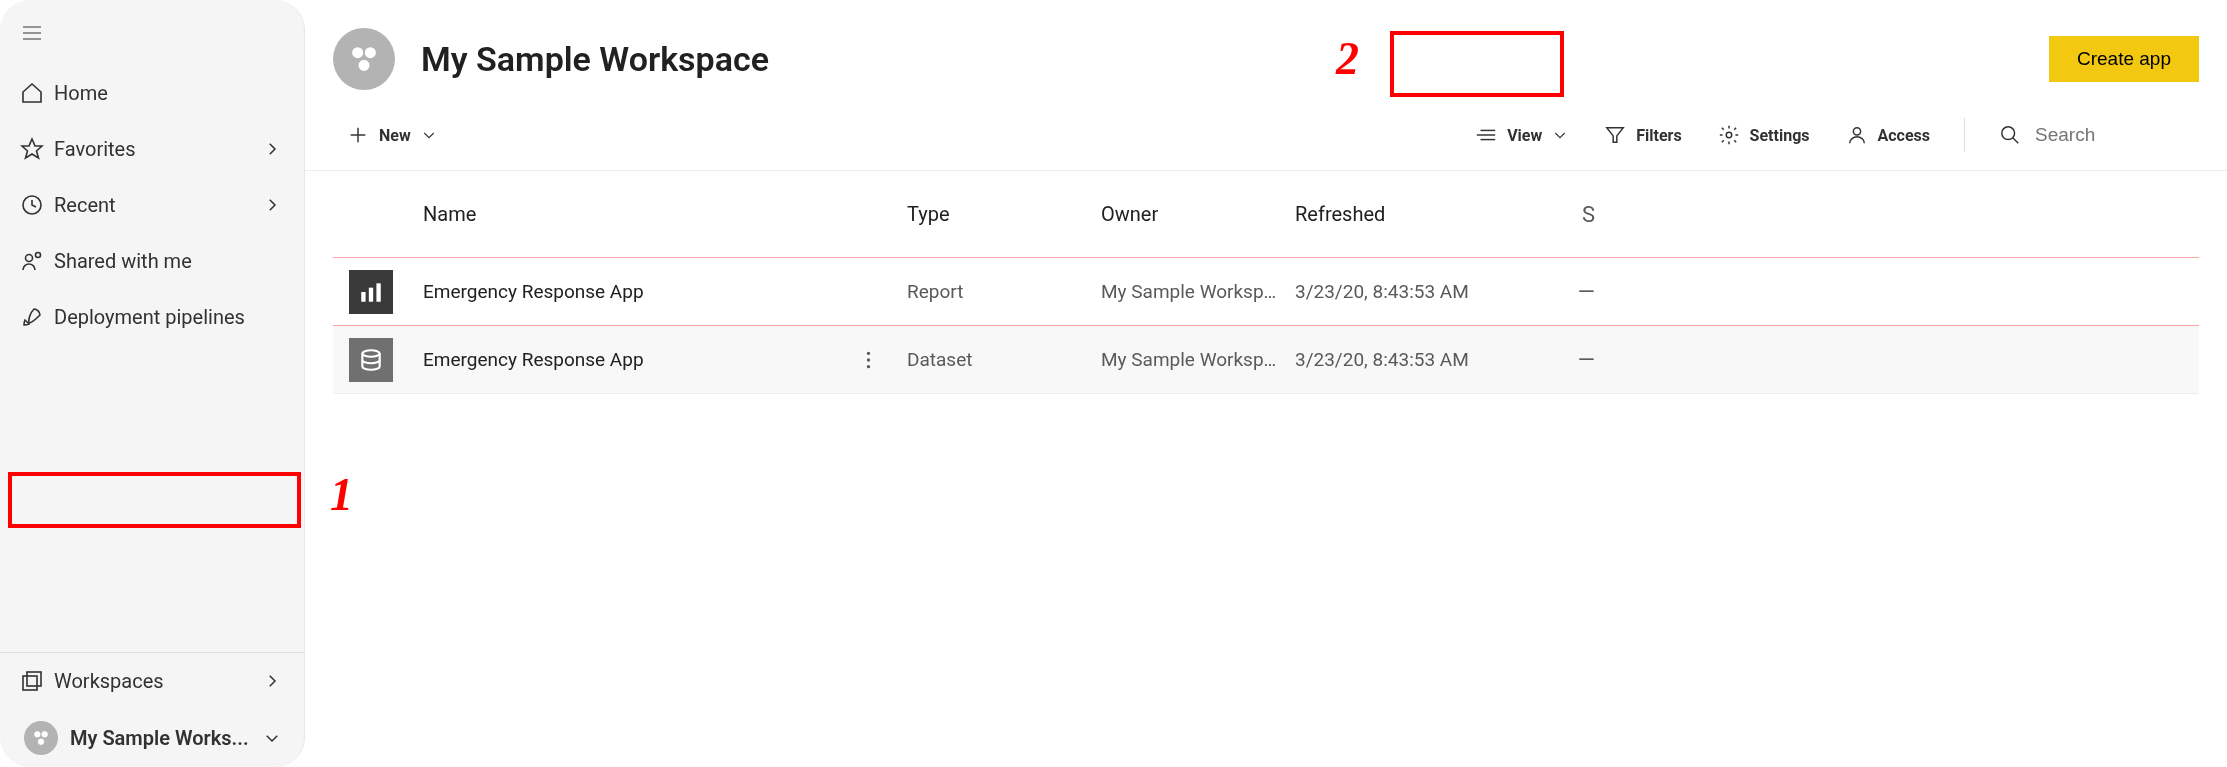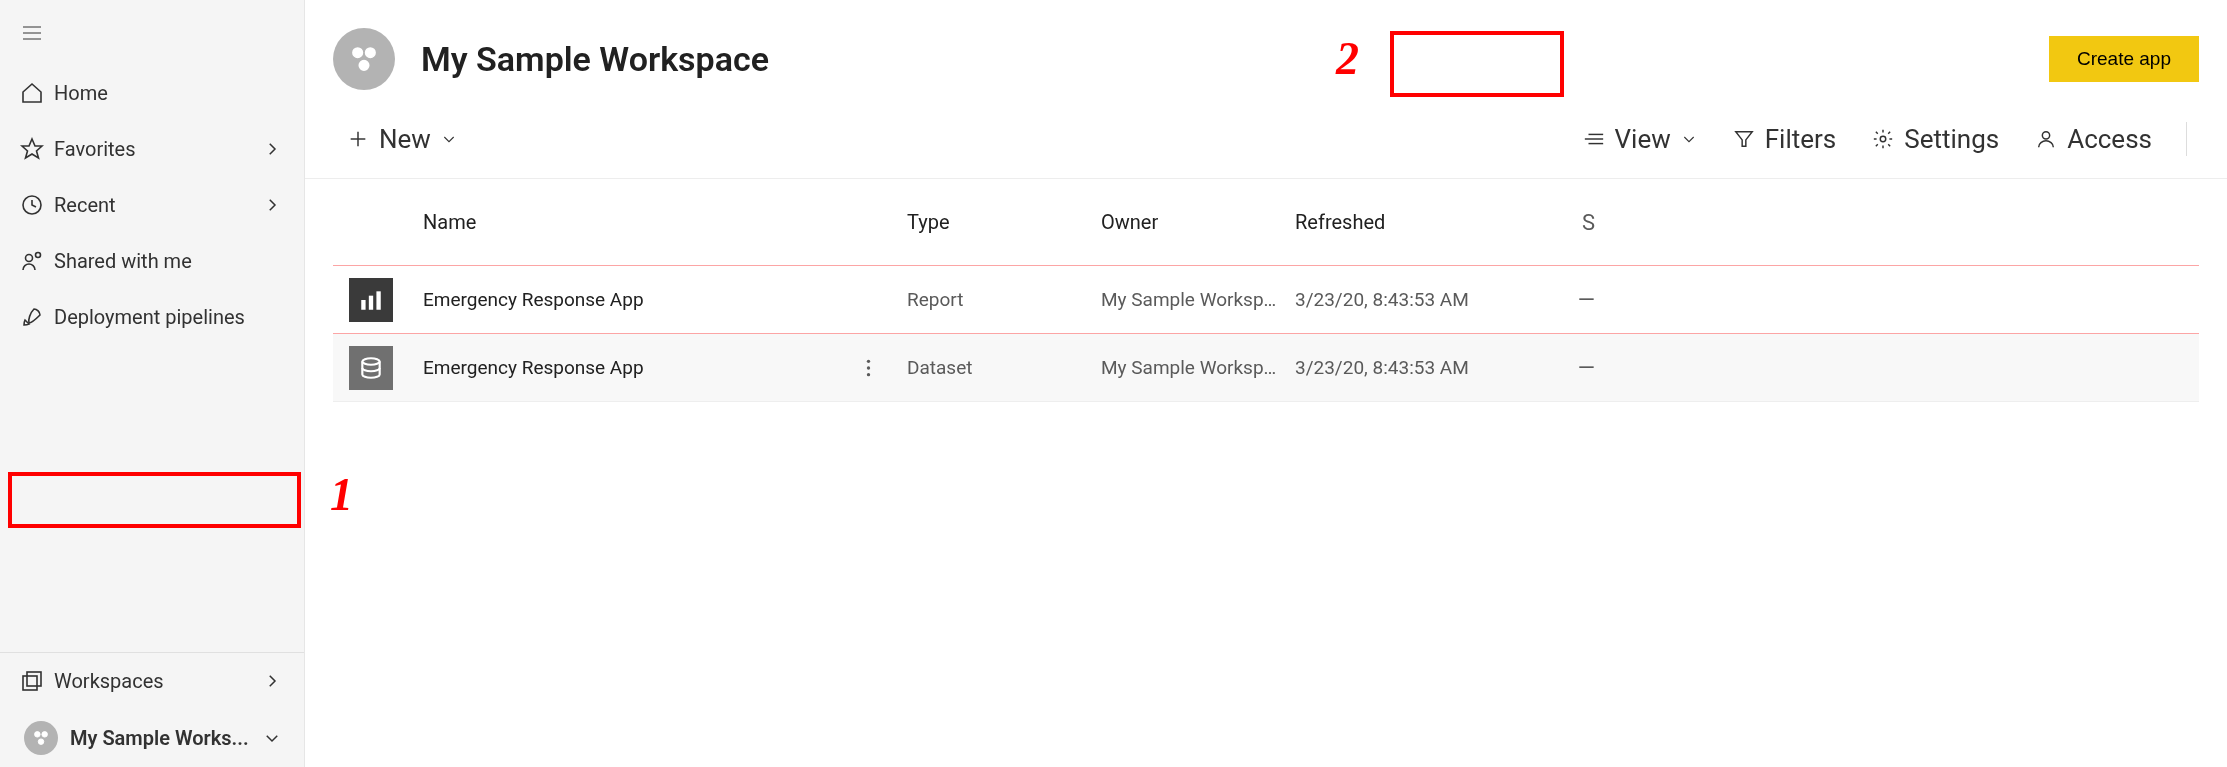--- a/index.html
+++ b/index.html
@@ -10,20 +10,21 @@
     color: #212121;
     background: #fff;
     display: flex;
   }
   .sidebar {
     width: 305px;
     background: #f5f5f5;
     border-right: 1px solid #e6e6e6;
     display: flex;
     flex-direction: column;
+    border-radius: 30px;
   }
   .hamburger {
     padding: 22px 20px;
     display: flex;
     align-items: center;
     height: 65px;
   }
   .hamburger svg { width: 24px; height: 24px; stroke: #323232; }
   .nav-list { flex: 1; }
   .nav-item {
@@ -97,22 +98,23 @@
     padding: 18px 28px;
     border-bottom: 1px solid #ededed;
     gap: 8px;
   }
   .tool {
     display: flex;
     align-items: center;
     gap: 10px;
     padding: 6px 14px;
     cursor: pointer;
-    font-size: 26px;
+    font-size: 16px;
     color: #323232;
+    font-weight: bold;
   }
   .tool svg { width: 22px; height: 22px; stroke: #323232; fill: none; stroke-width: 1.6; }
   .tool-plus svg { stroke-width: 1.6; }
   .tool-spacer { flex: 1; }
   .tool-divider {
     width: 1px; height: 34px; background: #ddd; margin: 0 12px;
   }
   .search-box {
     display: flex;
     align-items: center;
@@ -338,20 +340,27 @@
       <span>Settings</span>
     </div>
     <div class="tool">
       <svg viewBox="0 0 24 24">
             <circle cx="12" cy="8" r="4"></circle>
             <path d="M4 21c0-4 4-7 8-7s8 3 8 7"></path>
           </svg>
       <span>Access</span>
     </div>
     <div class="tool-divider"></div>
+    <div class="search-box">
+      <svg viewBox="0 0 24 24">
+            <circle cx="10" cy="10" r="7"></circle>
+            <line x1="21" y1="21" x2="15" y2="15"></line>
+          </svg>
+      <input type="text" placeholder="Search" style="">
+    </div>
   </div>
 
   <div class="table">
     <div class="thead">
       <div class="cell"></div>
       <div class="cell">Name</div>
       <div class="cell">Type</div>
       <div class="cell">Owner</div>
       <div class="cell">Refreshed</div>
       <div class="cell sens">S</div>

